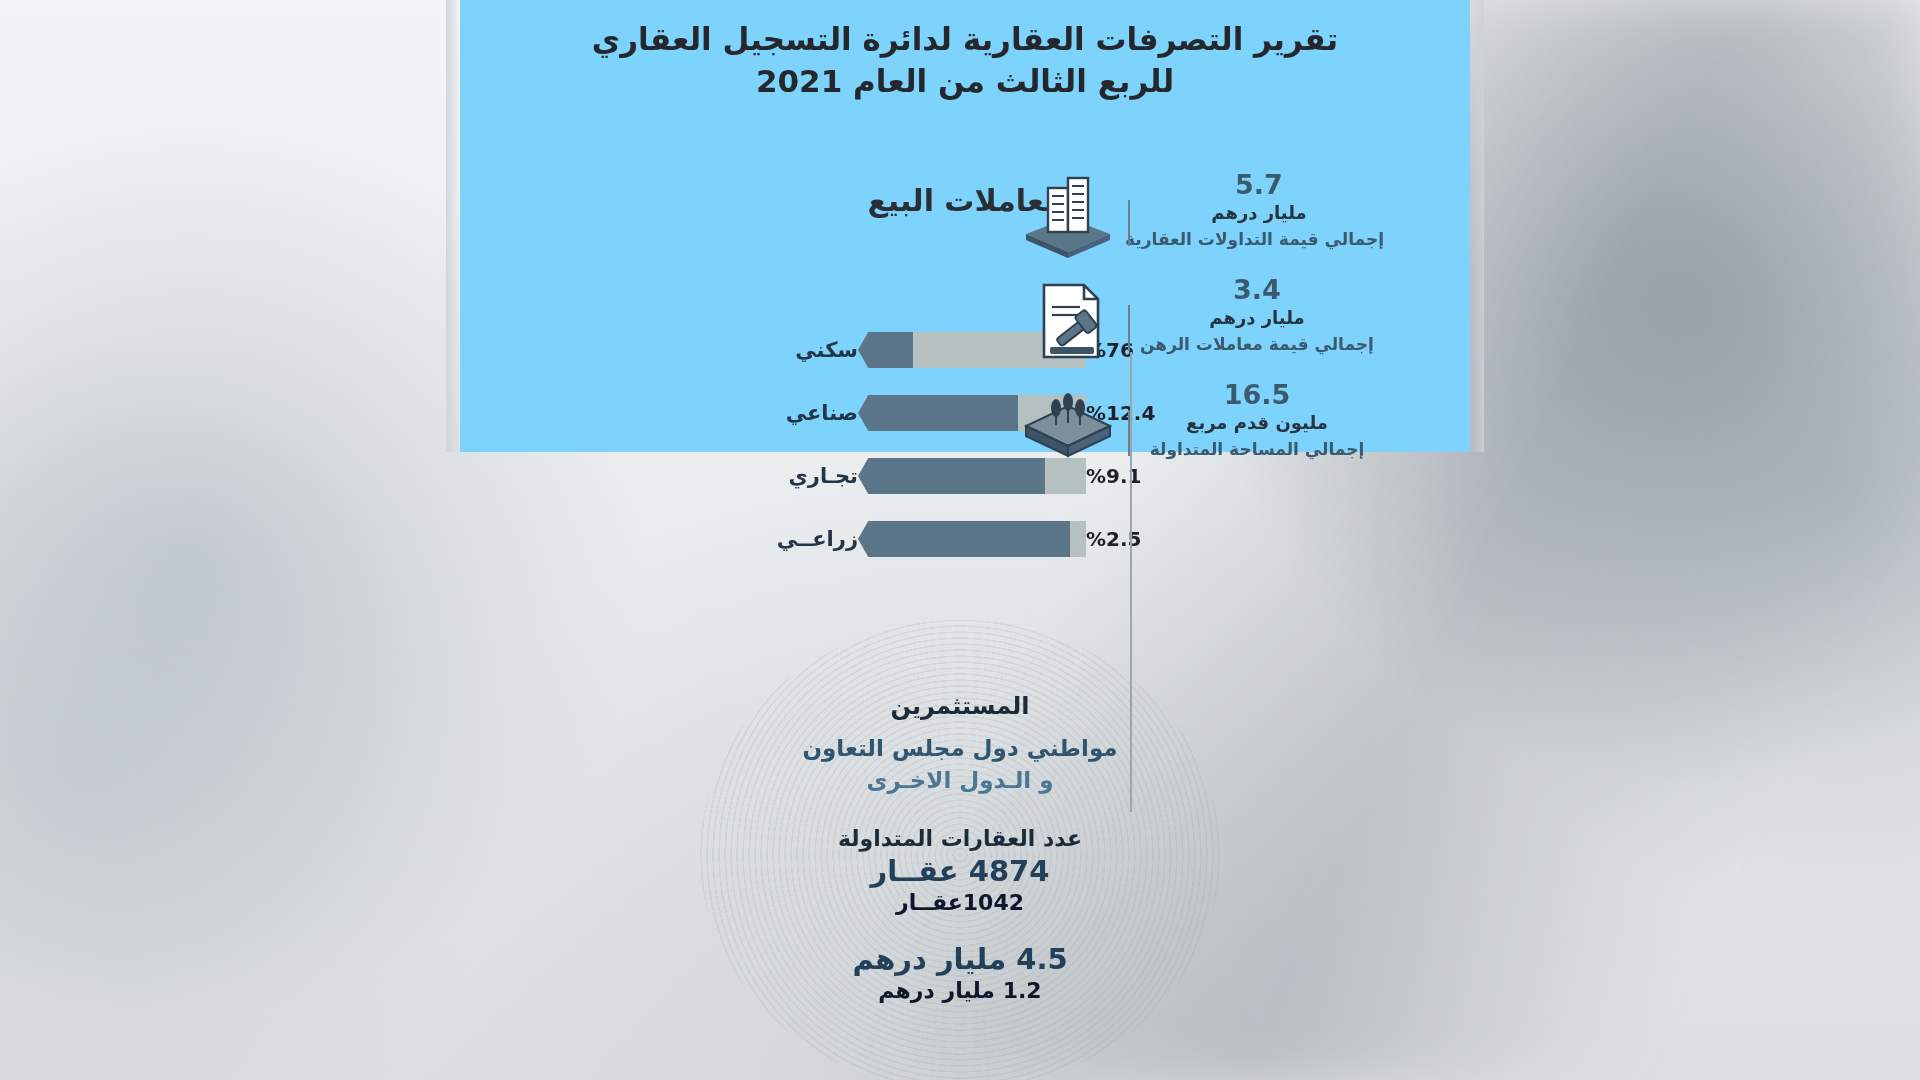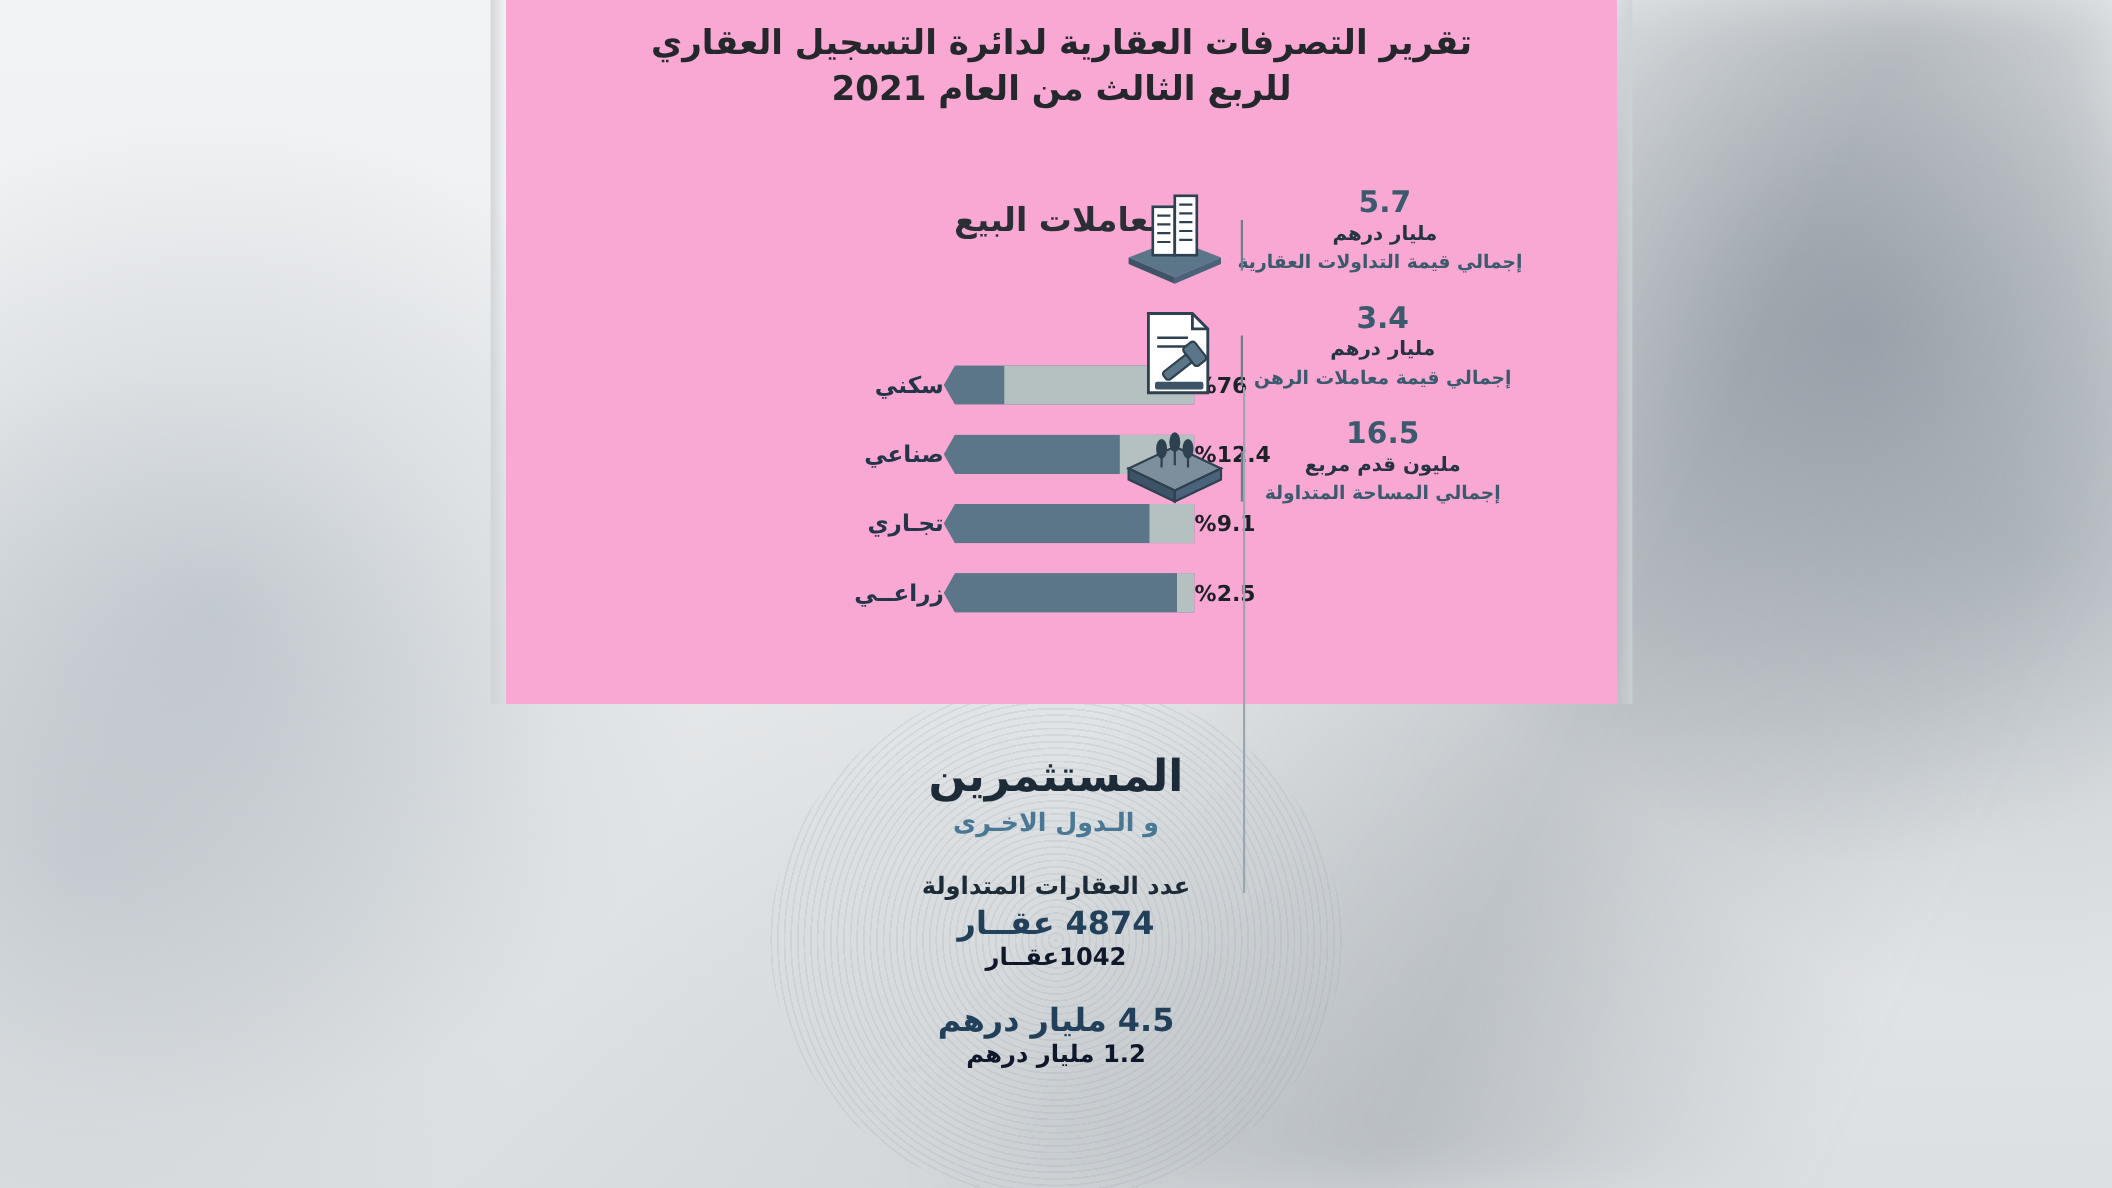--- a/index.html
+++ b/index.html
@@ -22,22 +22,22 @@
     filter:blur(0px);
   }
   #backdrop:after{
     content:"";position:absolute;inset:0;
     background:
       linear-gradient(115deg, rgba(255,255,255,0) 55%, rgba(110,120,130,.30) 72%, rgba(255,255,255,0) 88%);
     filter:blur(26px);
   }
   
   #card{
-    position:absolute;left:460px;top:0;width:1010px;height:640px;
-    background:#f9a8d4;
+    position:absolute;left:460px;top:0;width:1010px;height:452px;
+    background:#7dd3fc;
     z-index:2;
   }
   #card:before{
     content:"";position:absolute;left:-14px;top:0;width:14px;height:100%;
     background:linear-gradient(90deg, rgba(205,210,214,.85), rgba(255,255,255,0));
   }
   #card:after{
     content:"";position:absolute;right:-14px;top:0;width:14px;height:100%;
     background:linear-gradient(270deg, rgba(205,210,214,.85), rgba(255,255,255,0));
   }
@@ -126,21 +126,21 @@
     background:
       repeating-radial-gradient(circle at 50% 50%,
         rgba(150,160,168,.20) 0px, rgba(150,160,168,.20) 1.6px,
         rgba(255,255,255,0) 1.6px, rgba(255,255,255,0) 6px);
     opacity:.9;z-index:1;
   }
   #investors{
     position:absolute;left:0;right:0;top:680px;text-align:center;z-index:3;
   }
   #investors-title{
-    color:#1d2b38;font-size:40px;font-weight:bold;line-height:52px;
+    color:#1d2b38;font-size:24px;font-weight:bold;line-height:52px;
   }
   .inv-sub{
     color:#2f5570;font-size:23px;font-weight:bold;line-height:32px;
   }
   .inv-sub.second{color:#4a7894;}
   .inv-group{margin-top:26px;}
   .inv-group-title{
     color:#1d2b38;font-size:22px;font-weight:bold;line-height:34px;
   }
   .inv-a{color:#23405a;font-size:29px;font-weight:bold;line-height:31px;}
@@ -282,20 +282,21 @@
     <div class="stat-tick"></div>
       </div>
 
 
   </div>
 
 </div>
 
 <div id="investors">
   <div id="investors-title">المستثمرين</div>
+  <div class="inv-sub first">مواطني دول مجلس التعاون</div>
   <div class="inv-sub second">و الـدول الاخـرى</div>
 
   <div class="inv-group">
     <div class="inv-group-title">عدد العقارات المتداولة</div>
     <div class="inv-a">4874 عقــار</div>
     <div class="inv-b">1042عقــار</div>
   </div>
 
   <div class="inv-group">
     <div class="inv-a">4.5 مليار درهم</div>

